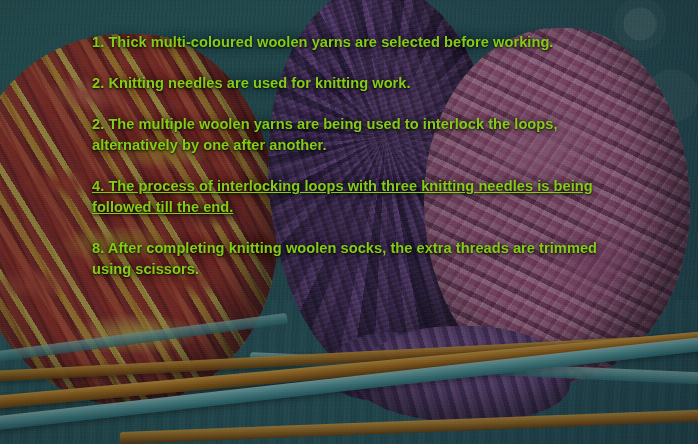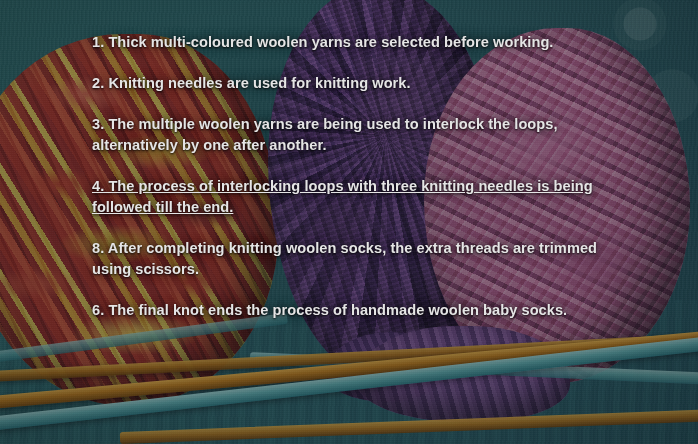--- a/index.html
+++ b/index.html
@@ -216,21 +216,21 @@
   }
 
   
   .steps {
     position: absolute;
     left: 92px;
     top: 32px;
     width: 506px;
   }
   .step {
-    color: #e5e5e5;
+    color: #84cc16;
     font-family: "Liberation Sans", sans-serif;
     font-weight: bold;
     font-size: 14.6px;
     line-height: 21px;
     letter-spacing: .05px;
     text-shadow:
       0 1px 2px rgba(0,0,0,.75),
       0 0 6px rgba(0,0,0,.55),
       0 0 14px rgba(0,0,0,.35);
   }
@@ -266,19 +266,18 @@
   <div class="needle needle-teal-1"></div>
   <div class="needle needle-gold-3"></div>
 
   <div class="bg-layer bg-darken"></div>
   <div class="bg-layer bg-vignette"></div>
   <div class="bg-layer bg-grain"></div>
 
   <div class="steps">
     <p class="step step-1">1. Thick multi-coloured woolen yarns are selected before working.</p>
     <p class="step step-2">2. Knitting needles are used for knitting work.</p>
-    <p class="step step-3">3. The multiple woolen yarns are being used to interlock the loops, alternatively by one after another.</p>
+    <p class="step step-3">2. The multiple woolen yarns are being used to interlock the loops, alternatively by one after another.</p>
     <p class="step step-4">4. The process of interlocking loops with three knitting needles is being followed till the end.</p>
     <p class="step step-5">8. After completing knitting woolen socks, the extra threads are trimmed using scissors.</p>
-    <p class="step step-6">6. The final knot ends the process of handmade woolen baby socks.</p>
   </div>
 
 </div>
 
 </body></html>

